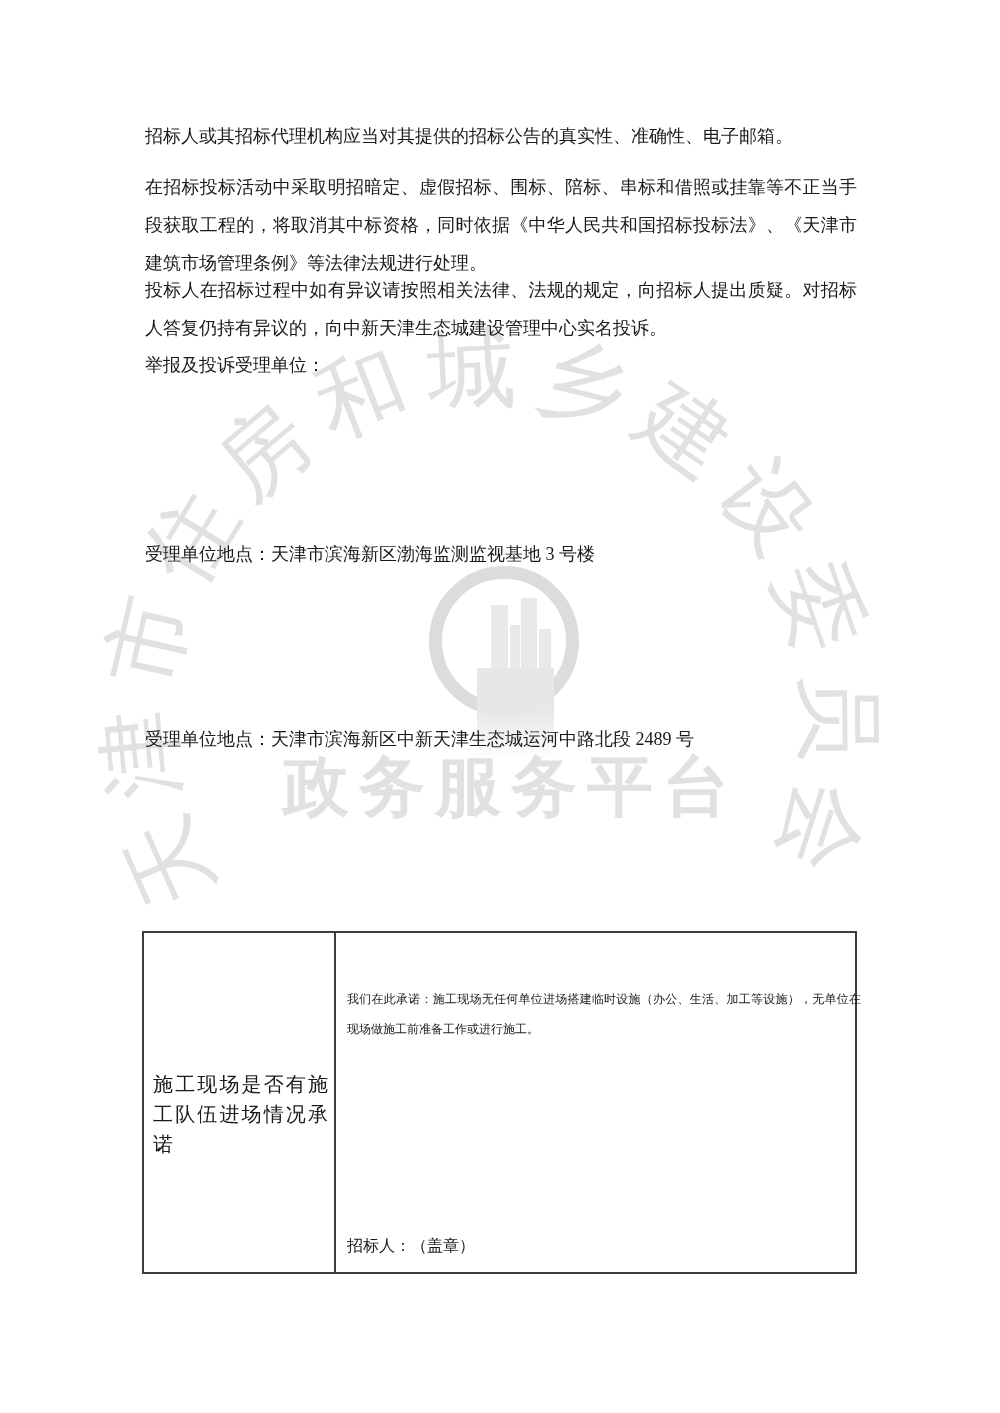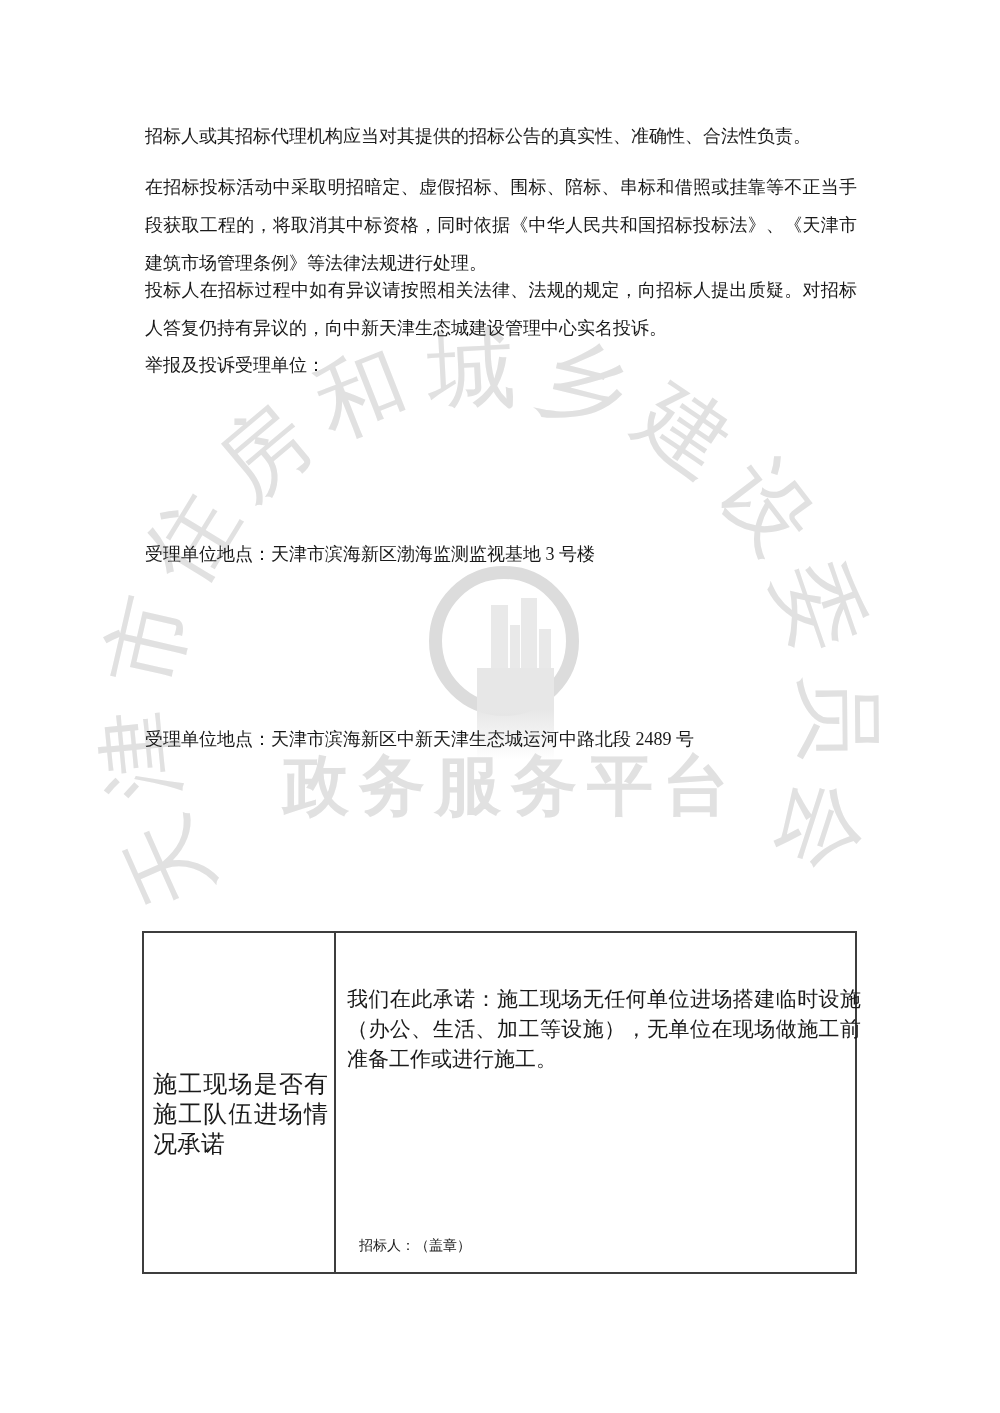--- a/index.html
+++ b/index.html
@@ -17,21 +17,21 @@
   .wm-arc{position:absolute;inset:0;font-family:"Liberation Sans","DejaVu Sans",sans-serif;}
   .wm-arc-char{
     position:absolute;
     font-size:88px;
     line-height:1;
     white-space:nowrap;
   }
   .wm-banner{
     position:absolute;
     left:283px;top:750px;
-    font-family:Liberation Serif, serif;
+    font-family:Liberation Sans, sans-serif;
     font-size:66px;line-height:72px;
     font-weight:bold;
     letter-spacing:10px;
     white-space:nowrap;
   }
   .wm-logo{position:absolute;inset:0;}
   .wm-ring{
     position:absolute;left:429px;top:566px;
     width:150px;height:150px;
     box-sizing:border-box;
@@ -78,31 +78,31 @@
   }
   .t-divider{
     position:absolute;
     left:190px;top:0;
     width:2px;height:100%;
     background:#3d3d3d;
   }
   .t-label{
     position:absolute;
     left:9px;top:136px;width:175px;
-    font-size:24px;line-height:30px;
+    font-size:20px;line-height:30px;
   }
   .t-statement{
     position:absolute;
     left:203px;top:51px;width:514px;
-    font-size:21px;line-height:30px;
+    font-size:12px;line-height:30px;
   }
   .t-signature{
     position:absolute;
-    left:215px;top:298px;width:480px;
-    font-size:14px;line-height:30px;
+    left:203px;top:298px;width:480px;
+    font-size:16px;line-height:30px;
   }
   .promise-table .tx{position:absolute;}
 </style>
 </head>
 <body>
 
 <div class="page">
 
   <div class="watermark">
     <div class="wm-arc" style="color: rgb(225, 225, 225);">
@@ -124,21 +124,21 @@
       <div class="wm-ring"></div>
       <div class="wm-bar b1"></div>
       <div class="wm-bar b2"></div>
       <div class="wm-bar b3"></div>
       <div class="wm-bar b4"></div>
       <div class="wm-pedestal"></div>
     </div>
     <div class="wm-banner wm-colored" style="color: rgb(225, 225, 225);">政务服务平台</div>
   </div>
 
-  <div class="tx p1">招标人或其招标代理机构应当对其提供的招标公告的真实性、准确性、合法性负责。</div>
+  <div class="tx p1">招标人或其招标代理机构应当对其提供的招标公告的真实性、准确性、电子邮箱。</div>
   <div class="tx p2">在招标投标活动中采取明招暗定、虚假招标、围标、陪标、串标和借照或挂靠等不正当手段获取工程的，将取消其中标资格，同时依据《中华人民共和国招标投标法》、《天津市建筑市场管理条例》等法律法规进行处理。</div>
   <div class="tx p4">举报及投诉受理单位：</div>
   <div class="tx p3">投标人在招标过程中如有异议请按照相关法律、法规的规定，向招标人提出质疑。对招标人答复仍持有异议的，向中新天津生态城建设管理中心实名投诉。</div>
 
   <div class="tx c1a">受理单位地点：天津市滨海新区渤海监测监视基地 3 号楼</div>
 
   <div class="tx c2a">受理单位地点：天津市滨海新区中新天津生态城运河中路北段 2489 号</div>
 
 
   <div class="promise-table">

